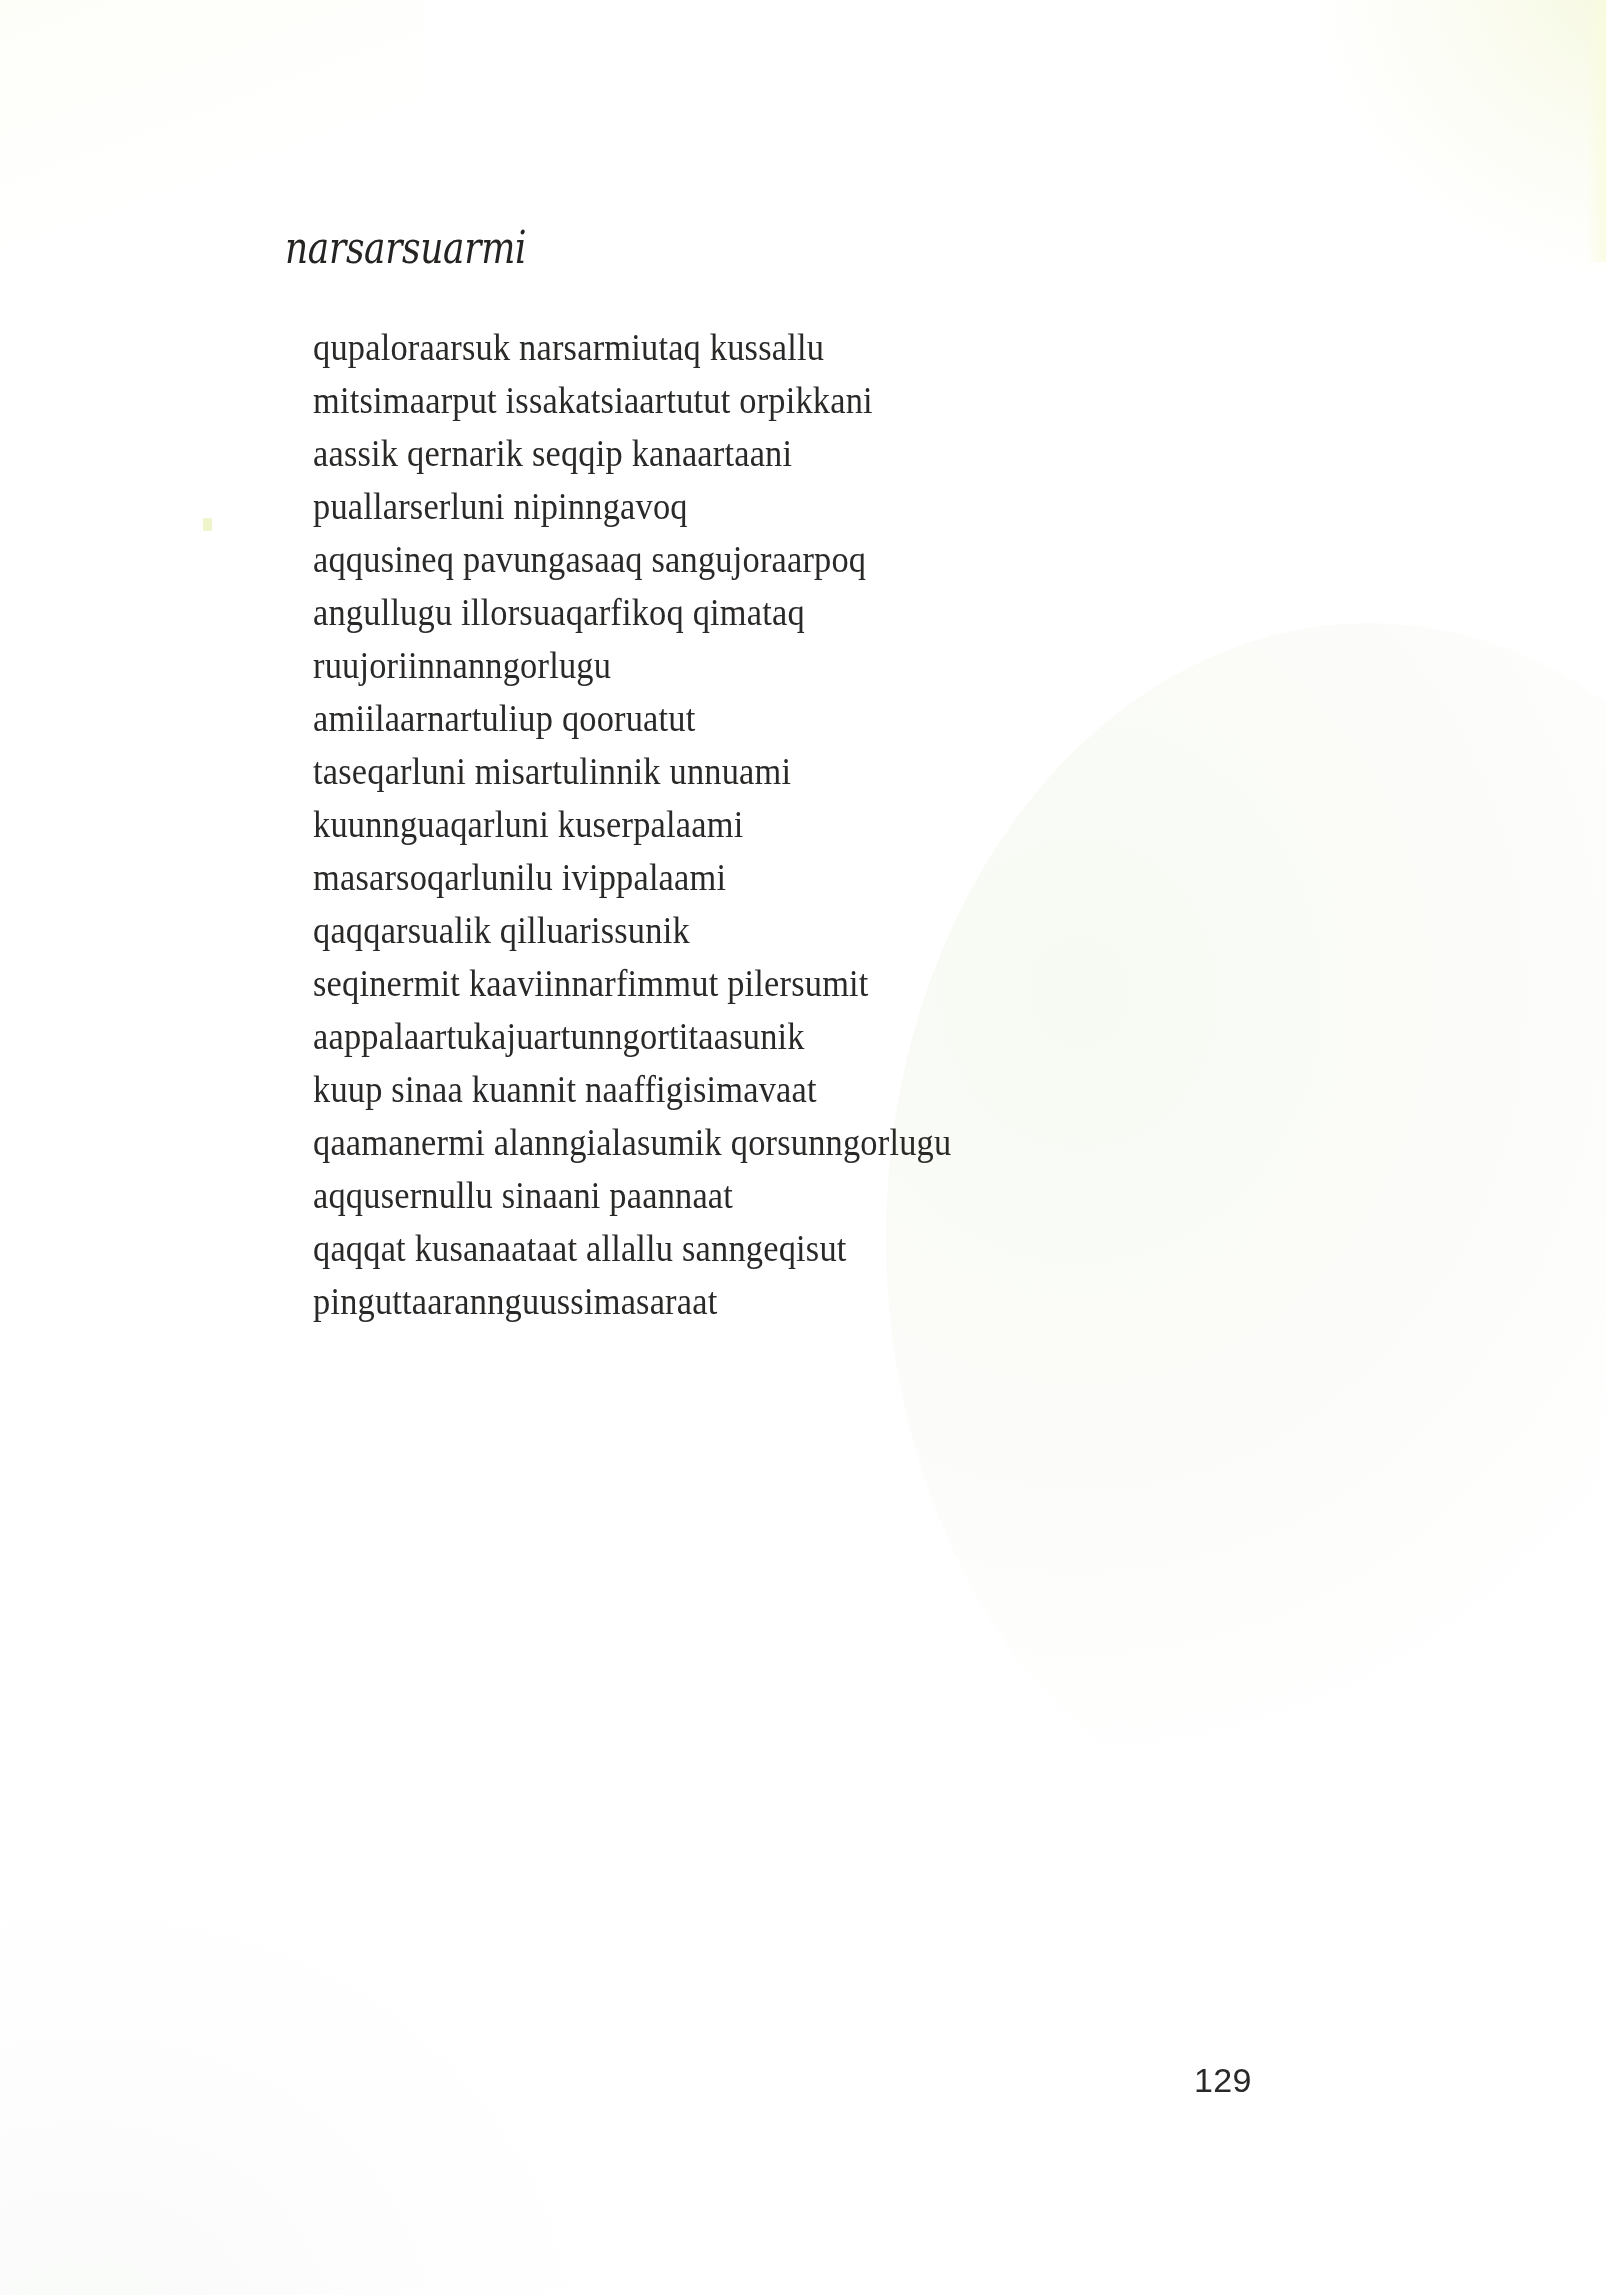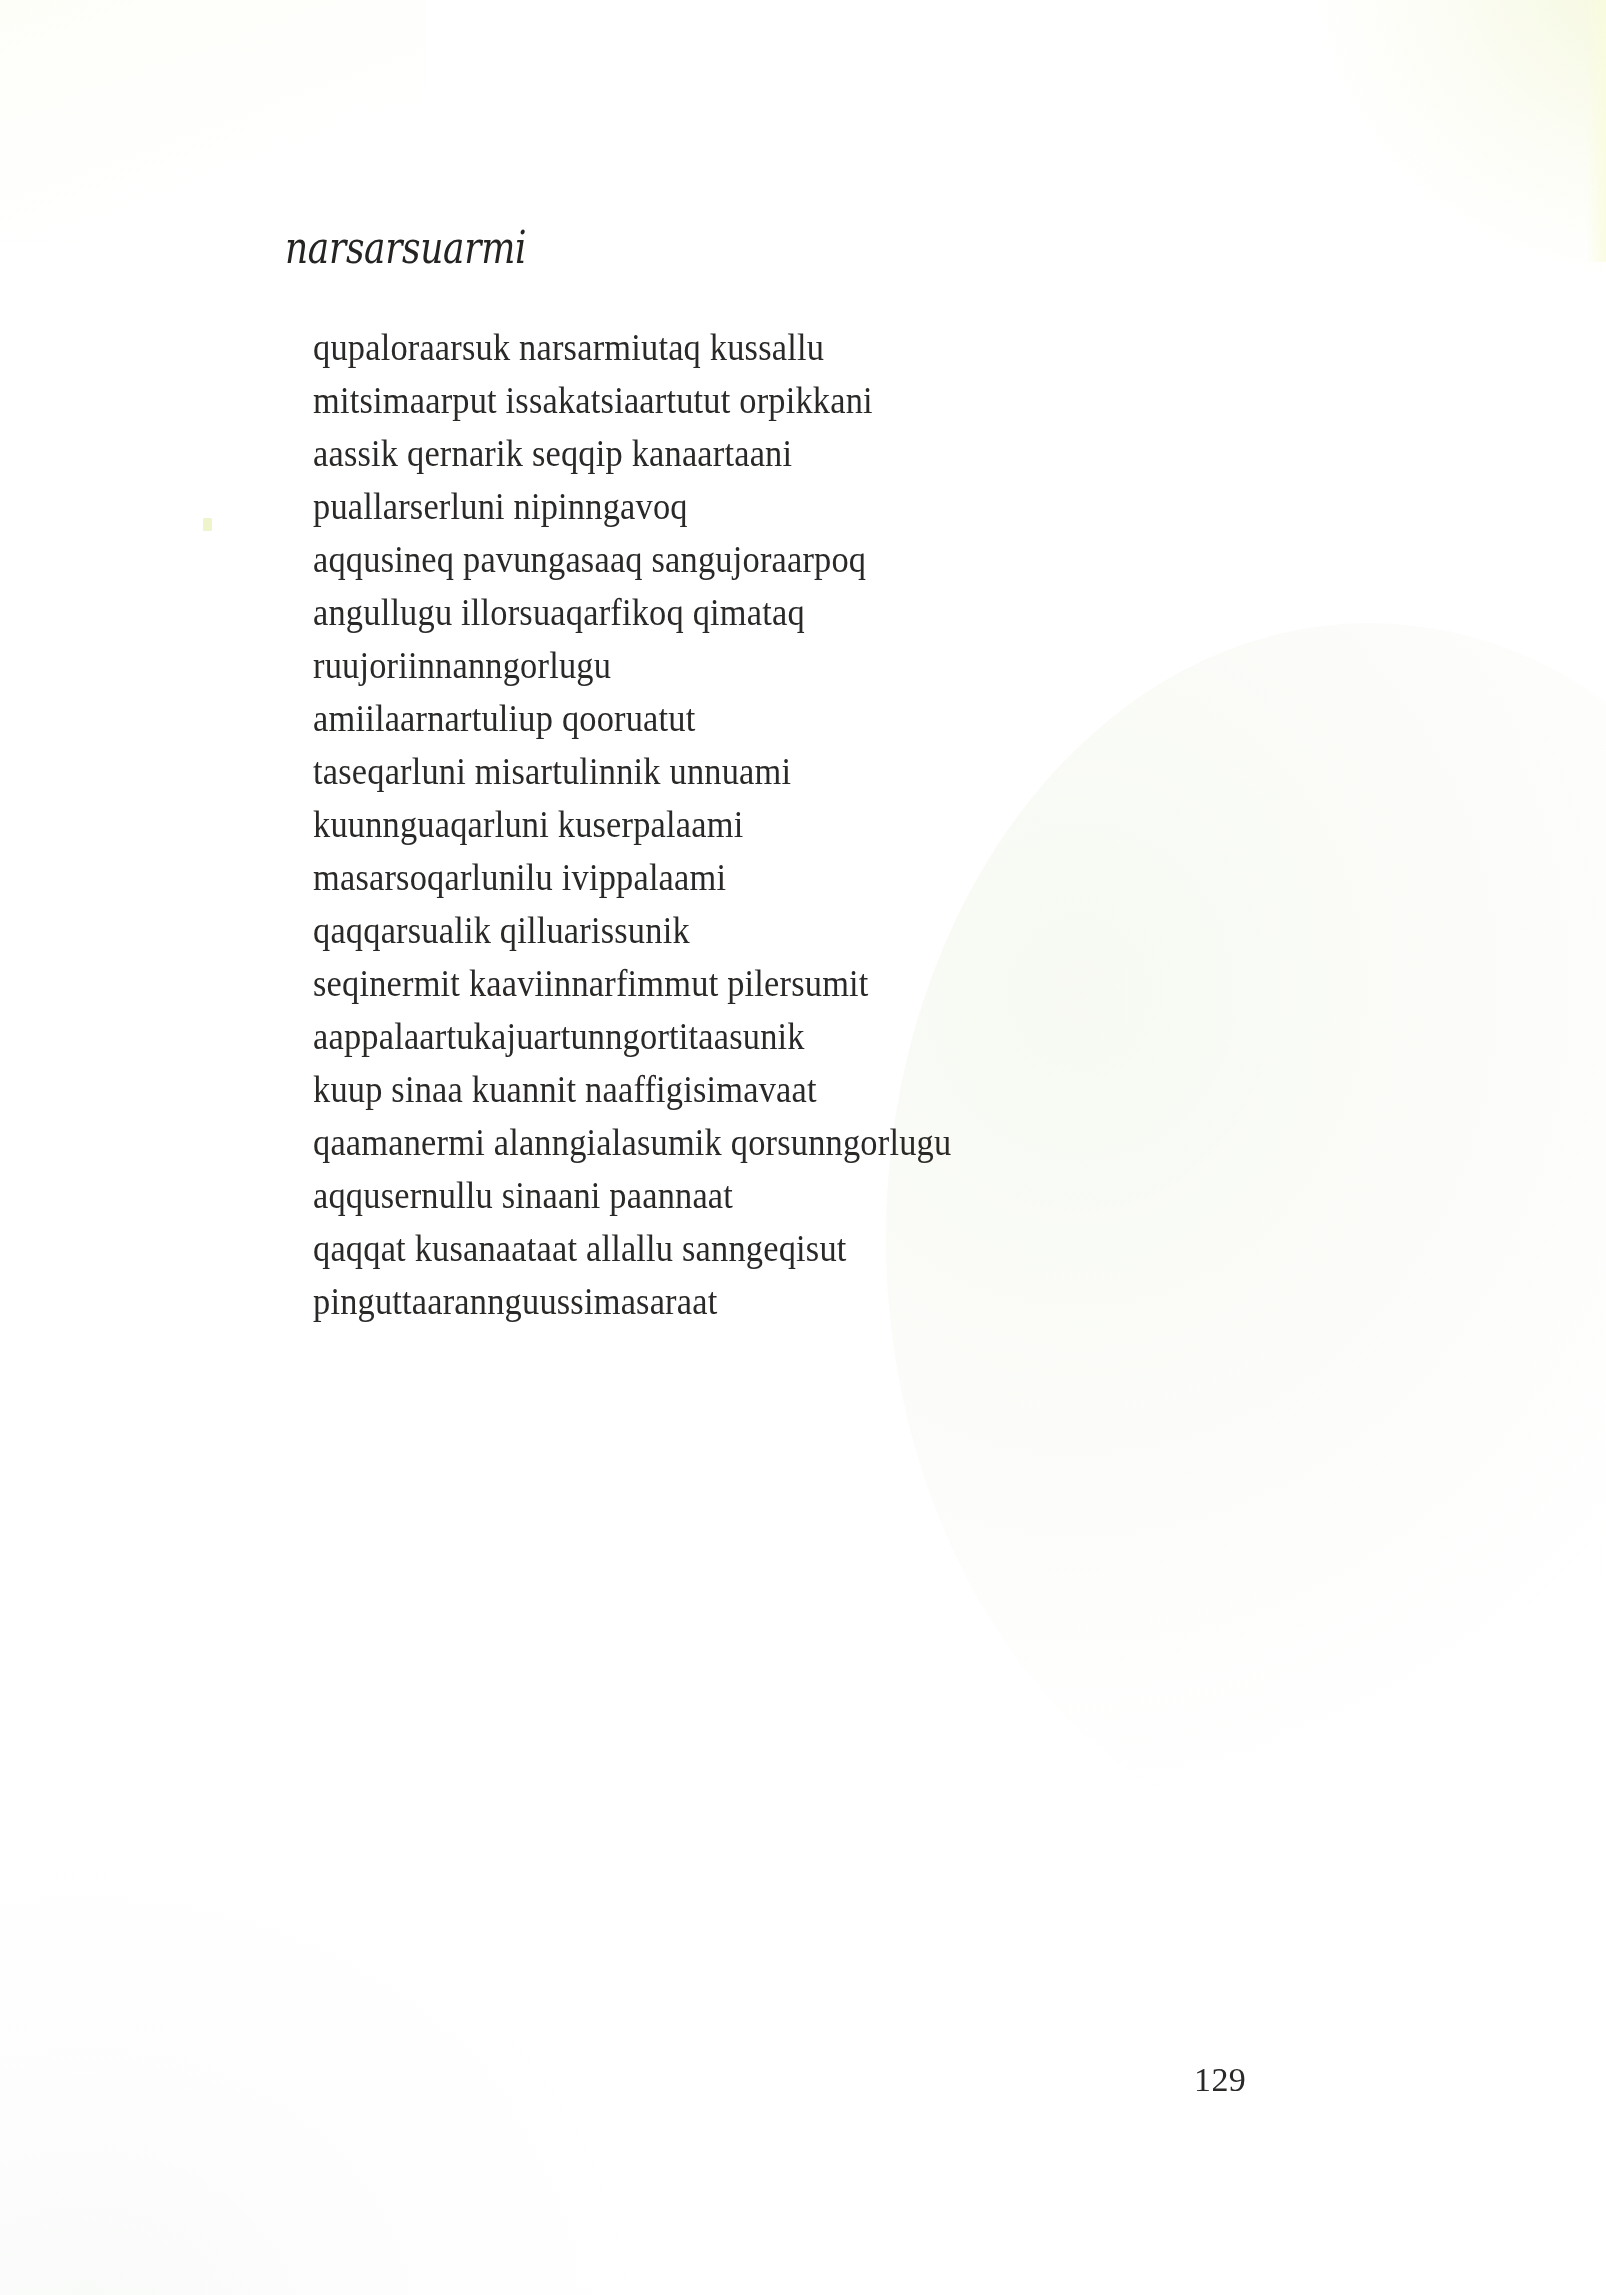--- a/index.html
+++ b/index.html
@@ -133,21 +133,21 @@
     letter-spacing: 0.2px;
     white-space: nowrap;
     transform: scaleX(0.93);
     transform-origin: left center;
   }
 
   .page-number {
     position: absolute;
     left: 1194px;
     top: 2063px;
-    font-family: Liberation Serif, serif;
+    font-family: Liberation Sans, sans-serif;
     font-size: 34px;
     line-height: 1;
     color: #2b2927;
     letter-spacing: 0.4px;
   }
 </style>
 </head>
 <body>
 
 <div id="page">

